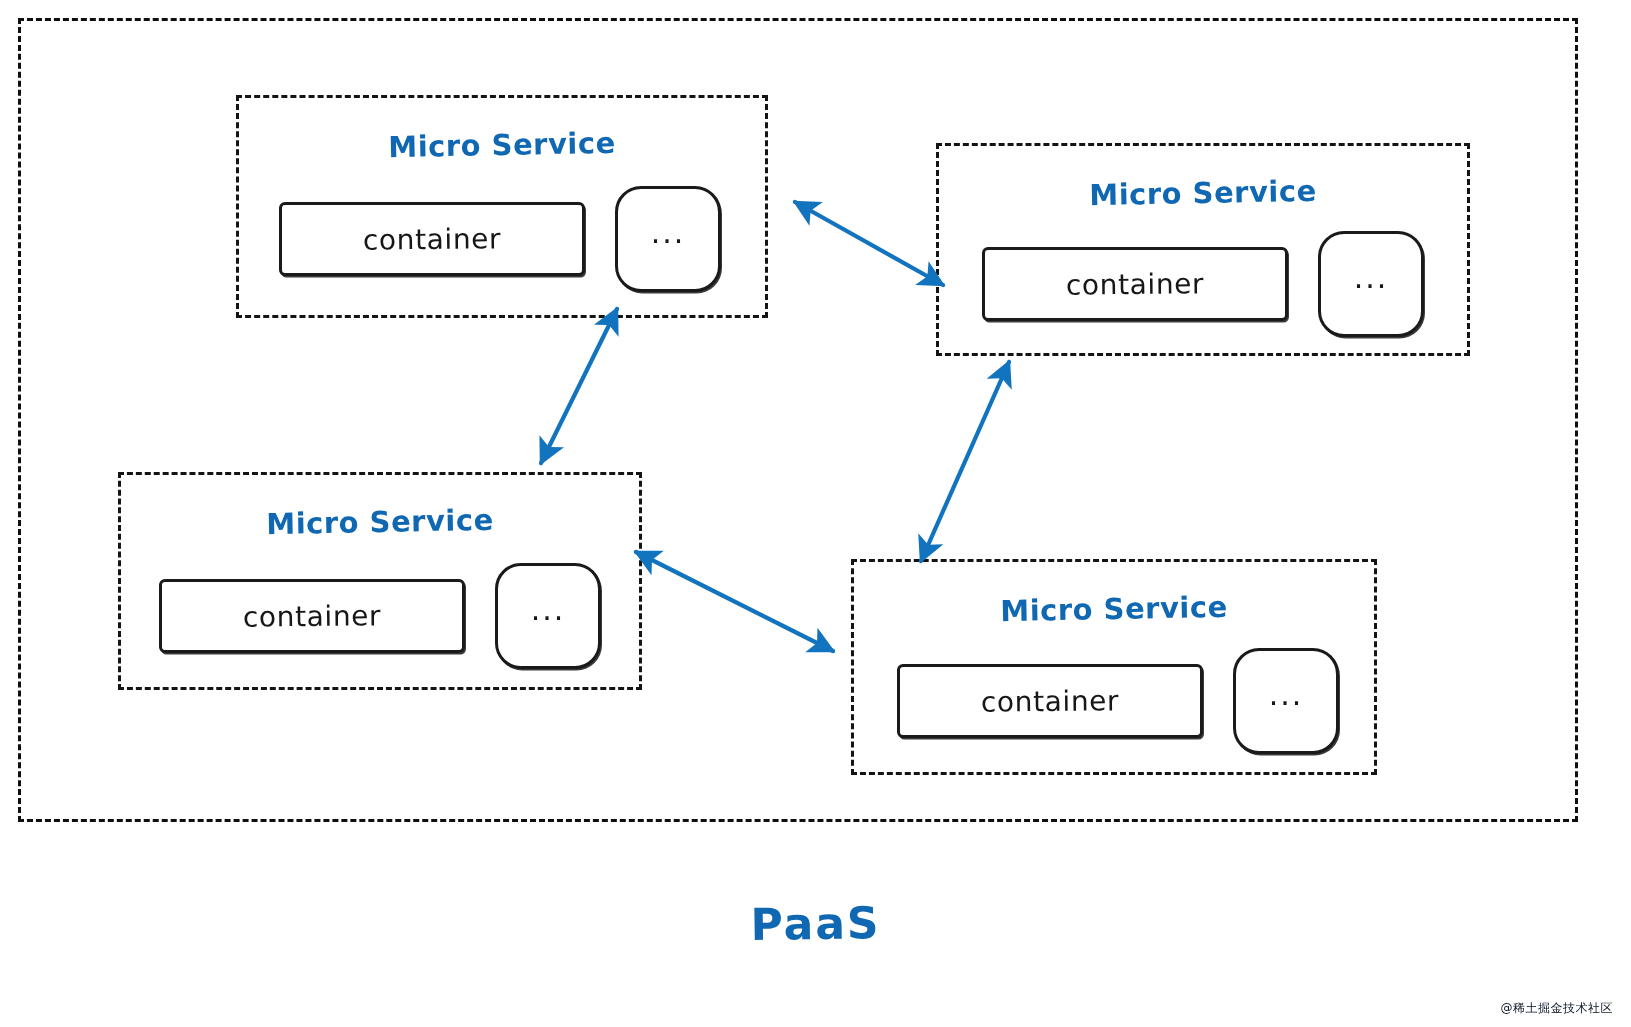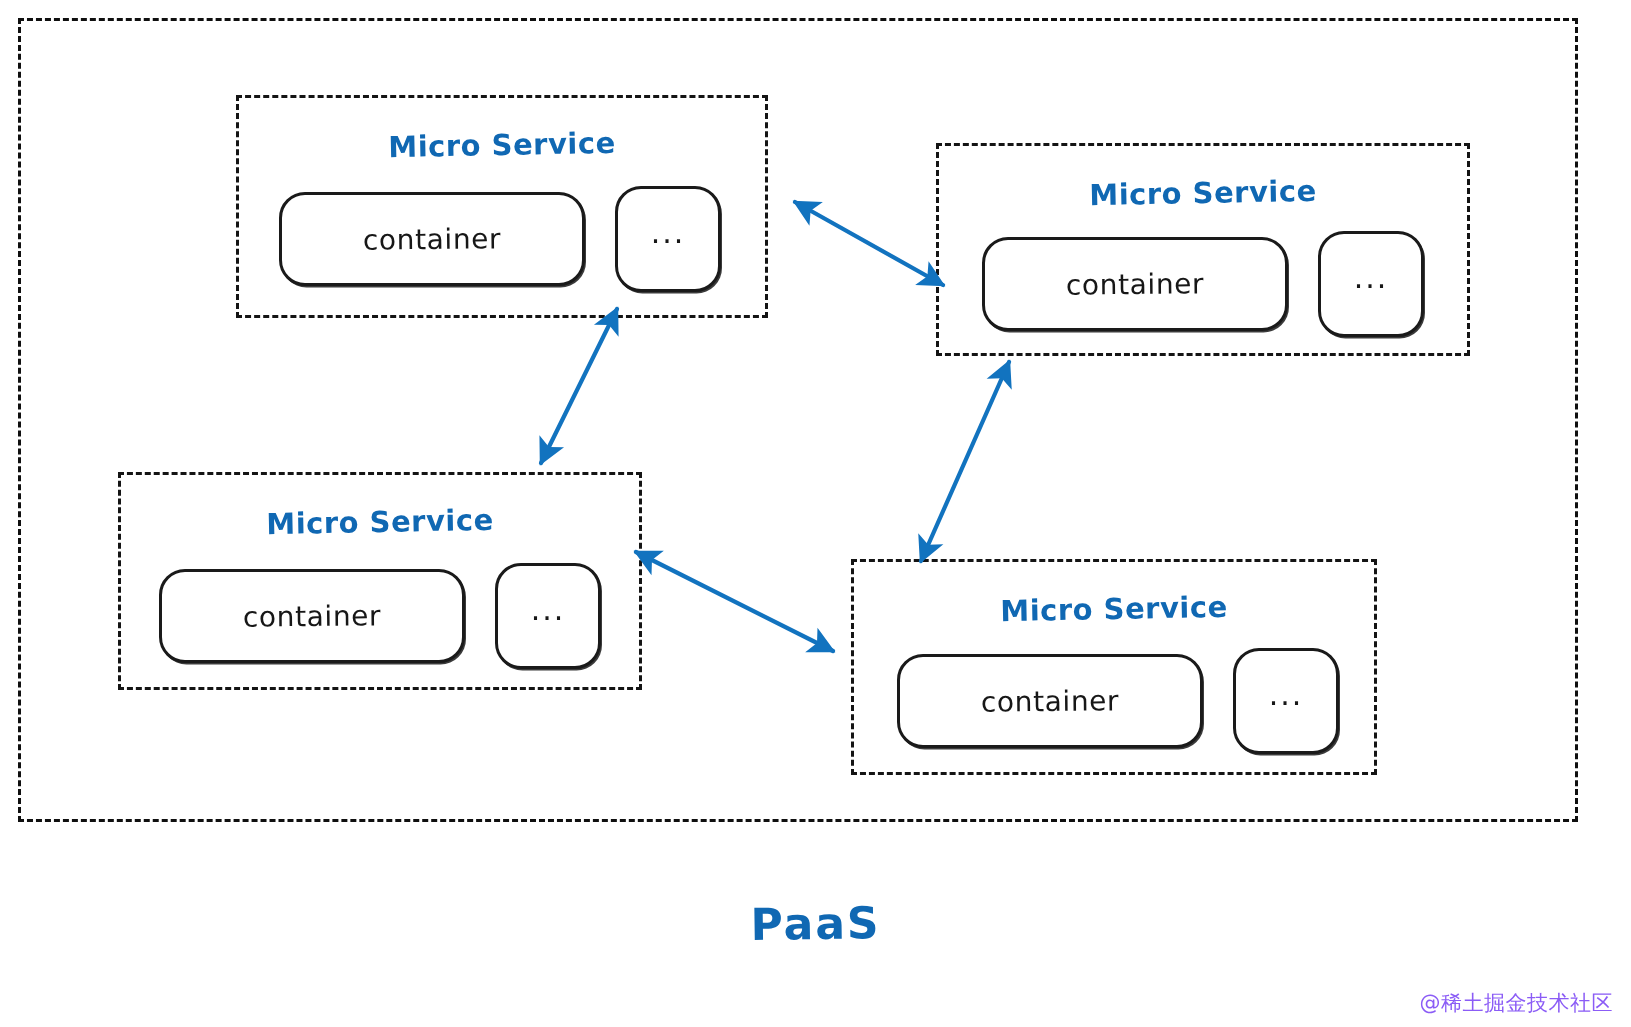--- a/index.html
+++ b/index.html
@@ -72,23 +72,23 @@
     display: flex;
     align-items: center;
   }
   .svc-tl .boxes-row { top: 88px; padding-left: 40px; }
   .svc-tr .boxes-row { top: 85px; padding-left: 43px; }
   .svc-bl .boxes-row { top: 88px; padding-left: 38px; }
   .svc-br .boxes-row { top: 86px; padding-left: 43px; }
 
   .container-box {
     width: 306px;
-    height: 94px;
+    height: 74px;
     border: 3.5px solid #1a1a1a;
-    border-radius: 26px;
+    border-radius: 6px;
     display: flex;
     align-items: center;
     justify-content: center;
     box-sizing: border-box;
     background: #ffffff;
     position: relative;
     box-shadow: 1.5px 2px 0 -0.5px rgba(25,25,25,0.85);
   }
   .container-box .label {
     font-family: "DejaVu Sans", sans-serif;
@@ -143,23 +143,23 @@
     font-weight: 600;
     letter-spacing: 2px;
     transform: rotate(-0.8deg);
   }
 
   
   .watermark {
     position: absolute;
     right: 18px;
     bottom: 10px;
-    color: #8b5cf6;
-    font-family: "DejaVu Sans", sans-serif;
-    font-size: 21px;
+    color: #0f172a;
+    font-family: "DejaVu Sans", sans-serif;
+    font-size: 12px;
     letter-spacing: 0.5px;
   }
 </style>
 </head>
 <body>
 
 <div id="canvas">
 
   <div class="paas-boundary"></div>
 

